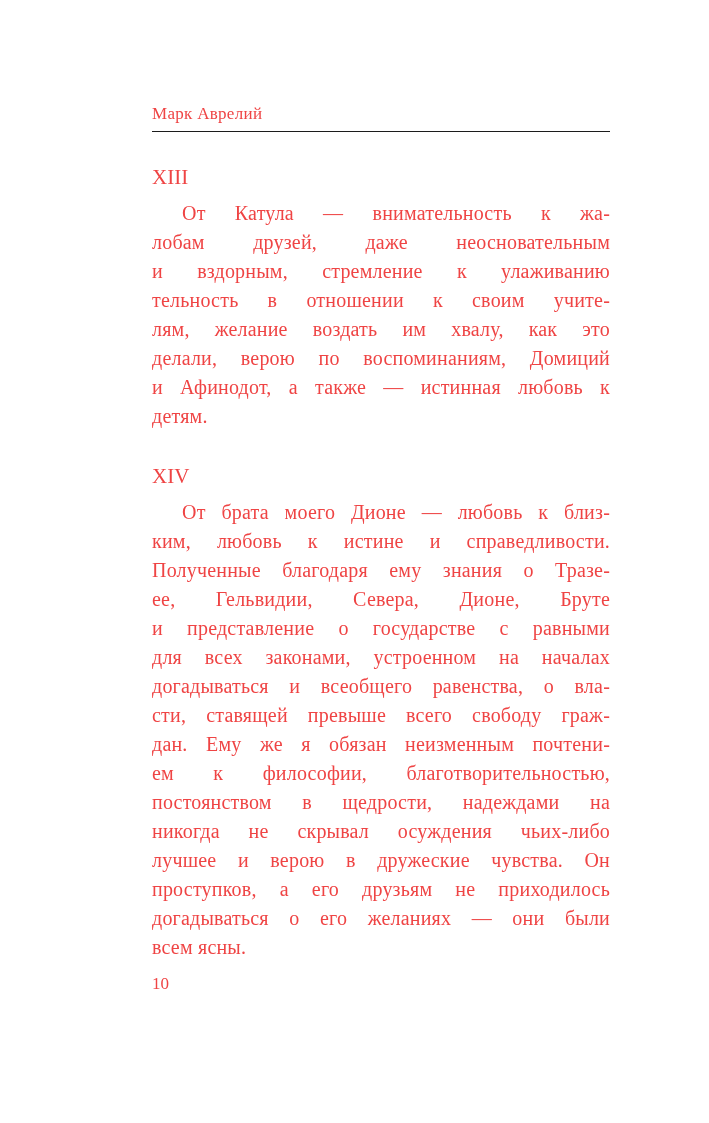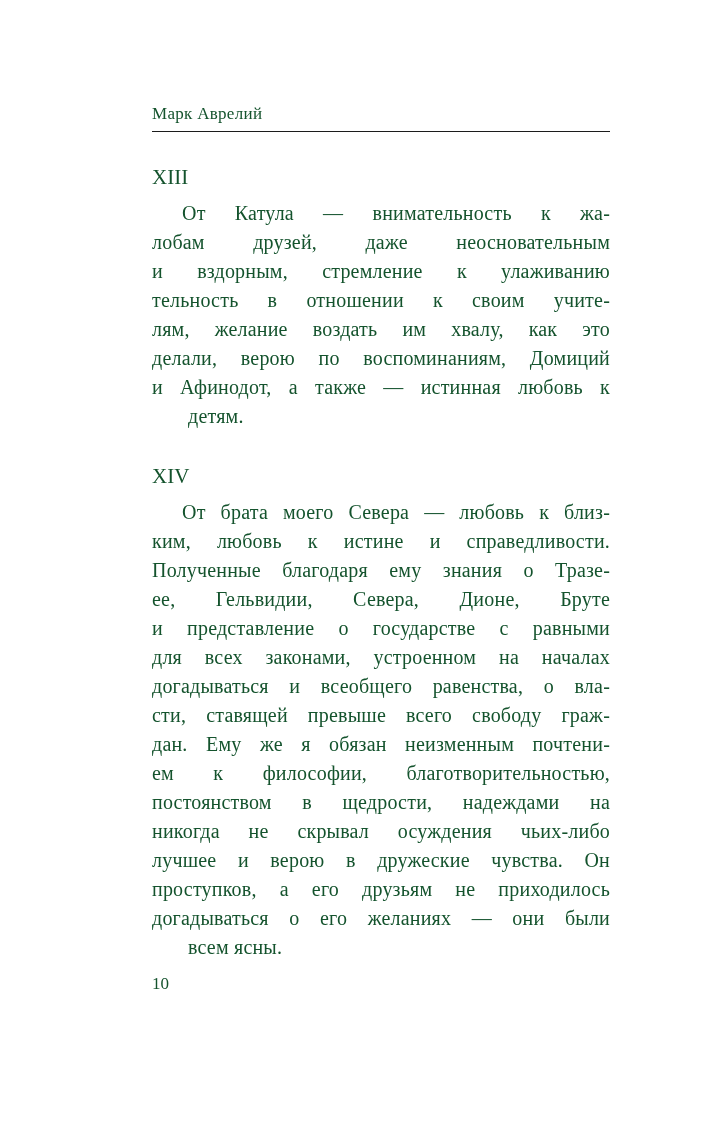--- a/index.html
+++ b/index.html
@@ -6,21 +6,21 @@
     margin: 0;
     padding: 0;
     background: #ffffff;
   }
   .page {
     position: relative;
     width: 709px;
     height: 1123px;
     background: #ffffff;
     font-family: "Liberation Serif", "DejaVu Serif", serif;
-    color: #14532d;
+    color: #ef4444;
     overflow: hidden;
   }
   .content {
     position: absolute;
     left: 152px;
     top: 104px;
     width: 458px;
   }
   .running-header {
     font-size: 17px;
@@ -43,21 +43,20 @@
     line-height: 29px;
     letter-spacing: 0.2px;
     font-family: Liberation Serif, serif;
   }
   .para .line {
     text-align: justify;
     text-align-last: justify;
   }
   .para .line.last {
     text-align-last: left;
-    margin-left: 36px;
   }
   .para .line:first-child {
     padding-left: 30px;
     box-sizing: border-box;
   }
   .page-number {
     position: absolute;
     left: 152px;
     top: 974px;
     font-size: 17px;
@@ -80,21 +79,21 @@
         <div class="line">и вздорным, стремление к улаживанию</div>
         <div class="line">тельность в отношении к своим учите-</div>
         <div class="line">лям, желание воздать им хвалу, как это</div>
         <div class="line">делали, верою по воспоминаниям, Домиций</div>
         <div class="line">и Афинодот, а также — истинная любовь к</div>
         <div class="line last">детям.</div>
       </div>
 
     <h2 class="section-heading">XIV</h2>
     <div class="para">
-        <div class="line">От брата моего Севера — любовь к близ-</div>
+        <div class="line">От брата моего Дионе — любовь к близ-</div>
         <div class="line">ким, любовь к истине и справедливости.</div>
         <div class="line">Полученные благодаря ему знания о Тразе-</div>
         <div class="line">ее, Гельвидии, Севера, Дионе, Бруте</div>
         <div class="line">и представление о государстве с равными</div>
         <div class="line">для всех законами, устроенном на началах</div>
         <div class="line">догадываться и всеобщего равенства, о вла-</div>
         <div class="line">сти, ставящей превыше всего свободу граж-</div>
         <div class="line">дан. Ему же я обязан неизменным почтени-</div>
         <div class="line">ем к философии, благотворительностью,</div>
         <div class="line">постоянством в щедрости, надеждами на</div>

